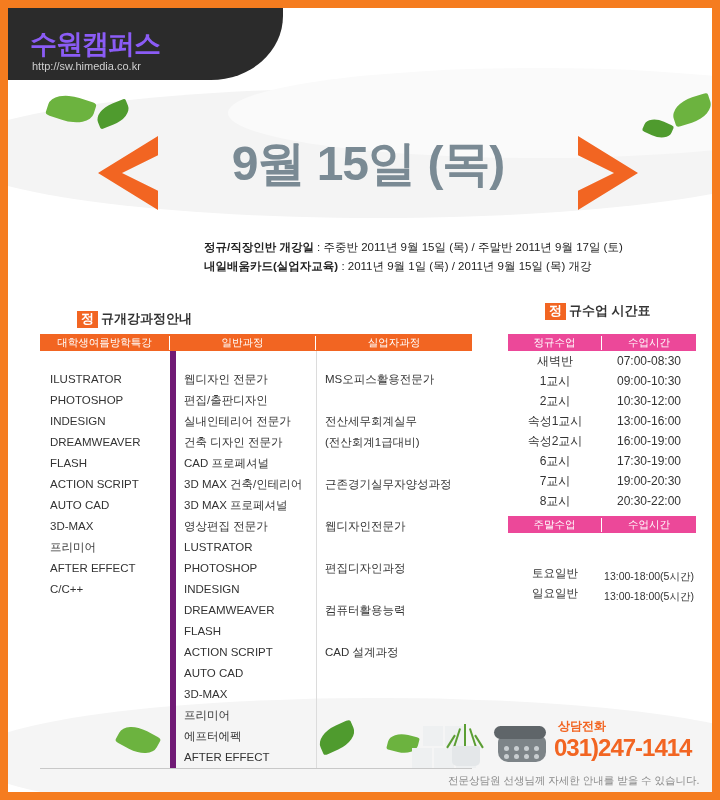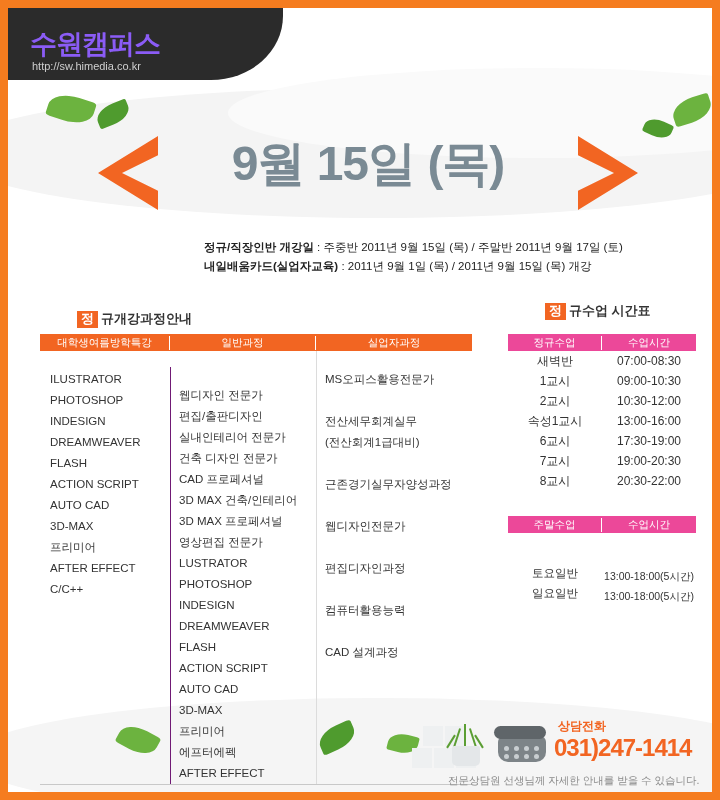--- a/index.html
+++ b/index.html
@@ -134,21 +134,21 @@
     border-bottom:1px solid #c8c8c8;
     min-height:360px;
   }
   .ltable .body .col {
     padding-top:18px;
     font-size:11.5px;
     color:#333;
     line-height:21px;
   }
   .ltable .body .col.c1 { padding-left:10px; }
-  .ltable .body .col.c2 { padding-left:8px; border-left:1px solid #701a75;margin-top:16px; }
+  .ltable .body .col.c2 { padding-left:8px; border-left:6px solid #701a75; }
   .ltable .body .col.c3 { padding-left:8px; border-left:1px solid #dcdcdc; }
   
   .rtable {
     position:absolute; left:500px;
     width:188px;
   }
   .rt1 { top:326px; }
   .rtable .head {
     display:flex;
     background:#ec4899; color:#fff;
@@ -346,20 +346,24 @@
         </div>
         <div class="r">
           <div>2교시</div>
           <div>10:30-12:00</div>
         </div>
         <div class="r">
           <div>속성1교시</div>
           <div>13:00-16:00</div>
         </div>
         <div class="r">
+          <div>속성2교시</div>
+          <div>16:00-19:00</div>
+        </div>
+        <div class="r">
           <div>6교시</div>
           <div>17:30-19:00</div>
         </div>
         <div class="r">
           <div>7교시</div>
           <div>19:00-20:30</div>
         </div>
         <div class="r">
           <div>8교시</div>
           <div>20:30-22:00</div>

